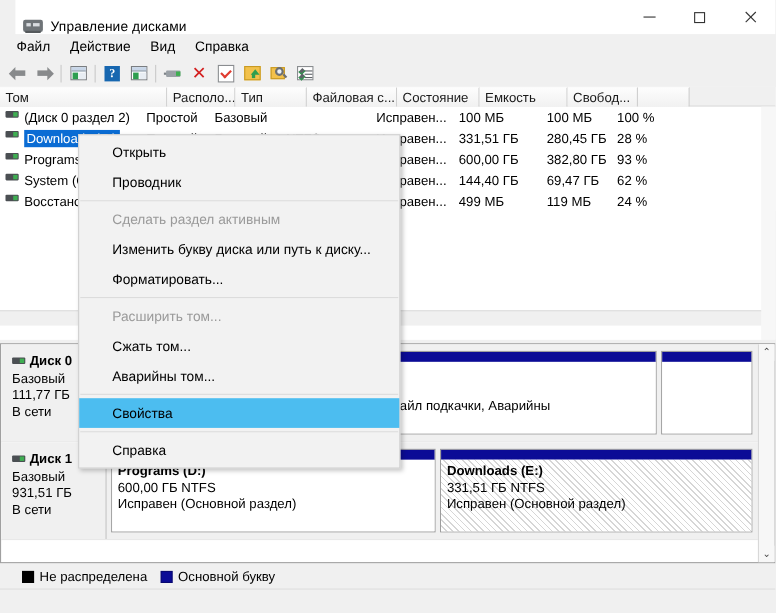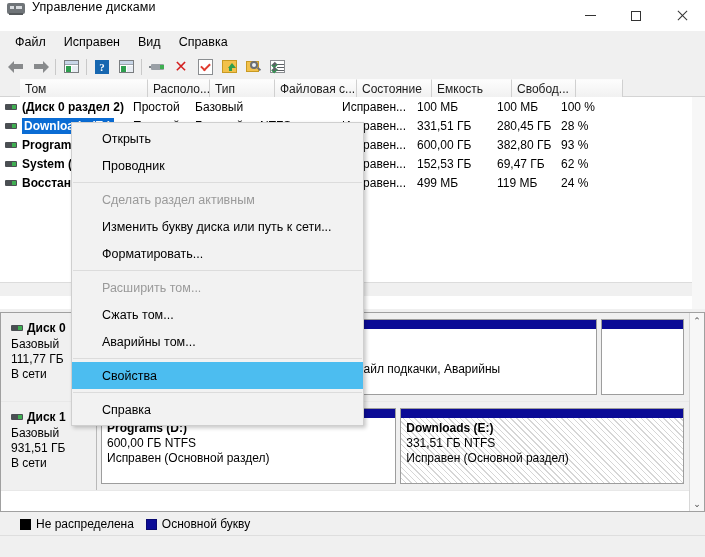--- a/index.html
+++ b/index.html
@@ -5,21 +5,21 @@
   html,body{margin:0;padding:0;}
   body{
     width:705px;height:557px;overflow:hidden;
     font-family:"Liberation Sans","DejaVu Sans",sans-serif;
     font-size:12px;color:#000;background:#f0f0f0;
     -webkit-font-smoothing:none;
   }
   .window{position:relative;width:705px;height:557px;background:#f0f0f0;box-sizing:border-box;}
 
   
-  .titlebar{height:31px;background:#ffffff;display:flex;align-items:flex-start;position:relative;}
+  .titlebar{height:31px;background:#ffffff;display:flex;align-items:flex-end;position:relative;margin-left:14px;}
   .titlebar .app-icon{width:18px;height:16px;margin-left:7px;margin-right:7px;position:relative;flex:none;}
   .app-icon .body{position:absolute;left:0;top:3px;width:18px;height:11px;background:#6f7478;border-radius:2px;}
   .app-icon .slot1{position:absolute;left:3px;top:6px;width:4px;height:3px;background:#d9dce0;}
   .app-icon .slot2{position:absolute;left:9px;top:6px;width:6px;height:3px;background:#d9dce0;}
   .app-icon .foot{position:absolute;left:2px;top:13px;width:14px;height:2px;background:#55595c;}
   .titlebar .title{font-size:12.5px;color:#000;letter-spacing:.1px;}
   .winbtns{position:absolute;right:0;top:0;height:31px;display:flex;}
   .winbtn{width:46px;height:31px;display:flex;align-items:center;justify-content:center;font-size:11px;color:#222;}
   .winbtn .gmin{display:block;width:11px;height:1px;background:#333;}
   .winbtn .gmax{display:block;width:10px;height:10px;border:1px solid #333;box-sizing:border-box;}
@@ -73,21 +73,21 @@
   .listpane{position:absolute;left:0;top:79px;width:705px;height:230px;background:#fff;box-sizing:border-box;}
   .colhead{display:flex;height:18px;background:#f0f0f0;box-sizing:border-box;border-bottom:1px solid #d4d4d4;}
   .colhead .ch{
      box-sizing:border-box;border-right:1px solid #d0d0d0;border-top:1px solid #fbfbfb;
      background:linear-gradient(#fdfdfd,#f1f1f1);
      padding:2px 0 0 5px;font-size:12px;color:#1a1a1a;overflow:hidden;white-space:nowrap;height:18px;
   }
   .rows{position:relative;background:#fff;}
   .vrow{display:flex;height:19px;align-items:center;font-size:12px;color:#000;white-space:nowrap;}
   .vcell{box-sizing:border-box;padding-left:5px;overflow:hidden;white-space:nowrap;}
-  .vol-name{display:flex;align-items:center;padding-left:5px;box-sizing:border-box;font-weight:bold;}
+  .vol-name{display:flex;align-items:flex-start;padding-left:5px;box-sizing:border-box;}
   .disk-glyph{width:12px;height:8px;margin-right:5px;position:relative;flex:none;}
   .disk-glyph .b{position:absolute;left:0;top:1px;width:12px;height:6px;background:#4b4f53;border-radius:1px;}
   .disk-glyph .g{position:absolute;left:7px;top:2px;width:4px;height:4px;background:#3fae52;}
   .sel-name{background:#0a6cd4;color:#fff;padding:1px 3px 1px 2px;}
 
   .hscroll{position:absolute;left:0;bottom:13px;width:692px;height:13px;background:#f0f0f0;border-top:1px solid #dcdcdc;}
   .listpane .vscroll{position:absolute;right:0;top:18px;width:13px;bottom:0;background:#f7f7f7;}
 
   
   .splitter{position:absolute;left:0;top:309px;width:705px;height:5px;background:#f0f0f0;}
@@ -150,21 +150,21 @@
           <span class="gmax"></span>
         </div>
       <div class="winbtn">
           <span class="gx"></span>
         </div>
     </div>
   </div>
 
   <div class="menubar">
     <div class="mi">Файл</div>
-    <div class="mi">Исправен</div>
+    <div class="mi">Действие</div>
     <div class="mi">Вид</div>
     <div class="mi">Справка</div>
   </div>
 
   <div class="toolbar">
     <div class="tb-item">
       <span class="arr-shape arr-left">
           <i class="head"></i>
           <i class="tail"></i>
         </span>
@@ -225,21 +225,21 @@
           <i></i>
           <i></i>
           <i class="ck"></i>
           <i class="ck2"></i>
         </span>
     </div>
   </div>
 
   <div class="listpane">
     <div class="colhead" id="colhead">
-        <div class="ch" style="width: 128px; margin-left: 20px;">Том</div>
+        <div class="ch" style="width: 152px;">Том</div>
         <div class="ch" style="width: 62px;">Располо...</div>
         <div class="ch" style="width: 65px;">Тип</div>
         <div class="ch" style="width: 82px;">Файловая с...</div>
         <div class="ch" style="width: 75px;">Состояние</div>
         <div class="ch" style="width: 80px;">Емкость</div>
         <div class="ch" style="width: 64px;">Свобод...</div>
         <div class="ch" style="width: 47px;"></div>
       </div>
     <div class="rows" id="vrows">
         <div class="vrow">
@@ -295,21 +295,21 @@
             <span class="disk-glyph">
               <i class="b"></i>
               <i class="g"></i>
             </span>
             <span>System (C:)</span>
           </div>
           <div class="vcell" style="width: 62px;">Простой</div>
           <div class="vcell" style="width: 65px;">Базовый</div>
           <div class="vcell" style="width: 82px;">NTFS</div>
           <div class="vcell" style="width: 75px;">Исправен...</div>
-          <div class="vcell" style="width: 80px;">152,53 ГБ</div>
+          <div class="vcell" style="width: 80px;">144,40 ГБ</div>
           <div class="vcell" style="width: 64px;">69,47 ГБ</div>
           <div class="vcell" style="width: 90px;">62 %</div>
         </div>
         <div class="vrow">
           <div class="vcell vol-name" style="width: 128px;">
             <span class="disk-glyph">
               <i class="b"></i>
               <i class="g"></i>
             </span>
             <span>Восстановление</span>
@@ -416,21 +416,21 @@
         <span>Основной букву</span>
       </div>
     </div>
   <div class="statusbar"></div>
 
   <div class="ctxmenu" id="ctxmenu">
       <div class="item">Открыть</div>
       <div class="item">Проводник</div>
       <div class="sep"></div>
       <div class="item disabled">Сделать раздел активным</div>
-      <div class="item">Изменить букву диска или путь к сети...</div>
+      <div class="item">Изменить букву диска или путь к диску...</div>
       <div class="item">Форматировать...</div>
       <div class="sep"></div>
       <div class="item disabled">Расширить том...</div>
       <div class="item">Сжать том...</div>
       <div class="item">Аварийны том...</div>
       <div class="sep"></div>
       <div class="item highlight">Свойства</div>
       <div class="sep"></div>
       <div class="item">Справка</div>
     </div>

